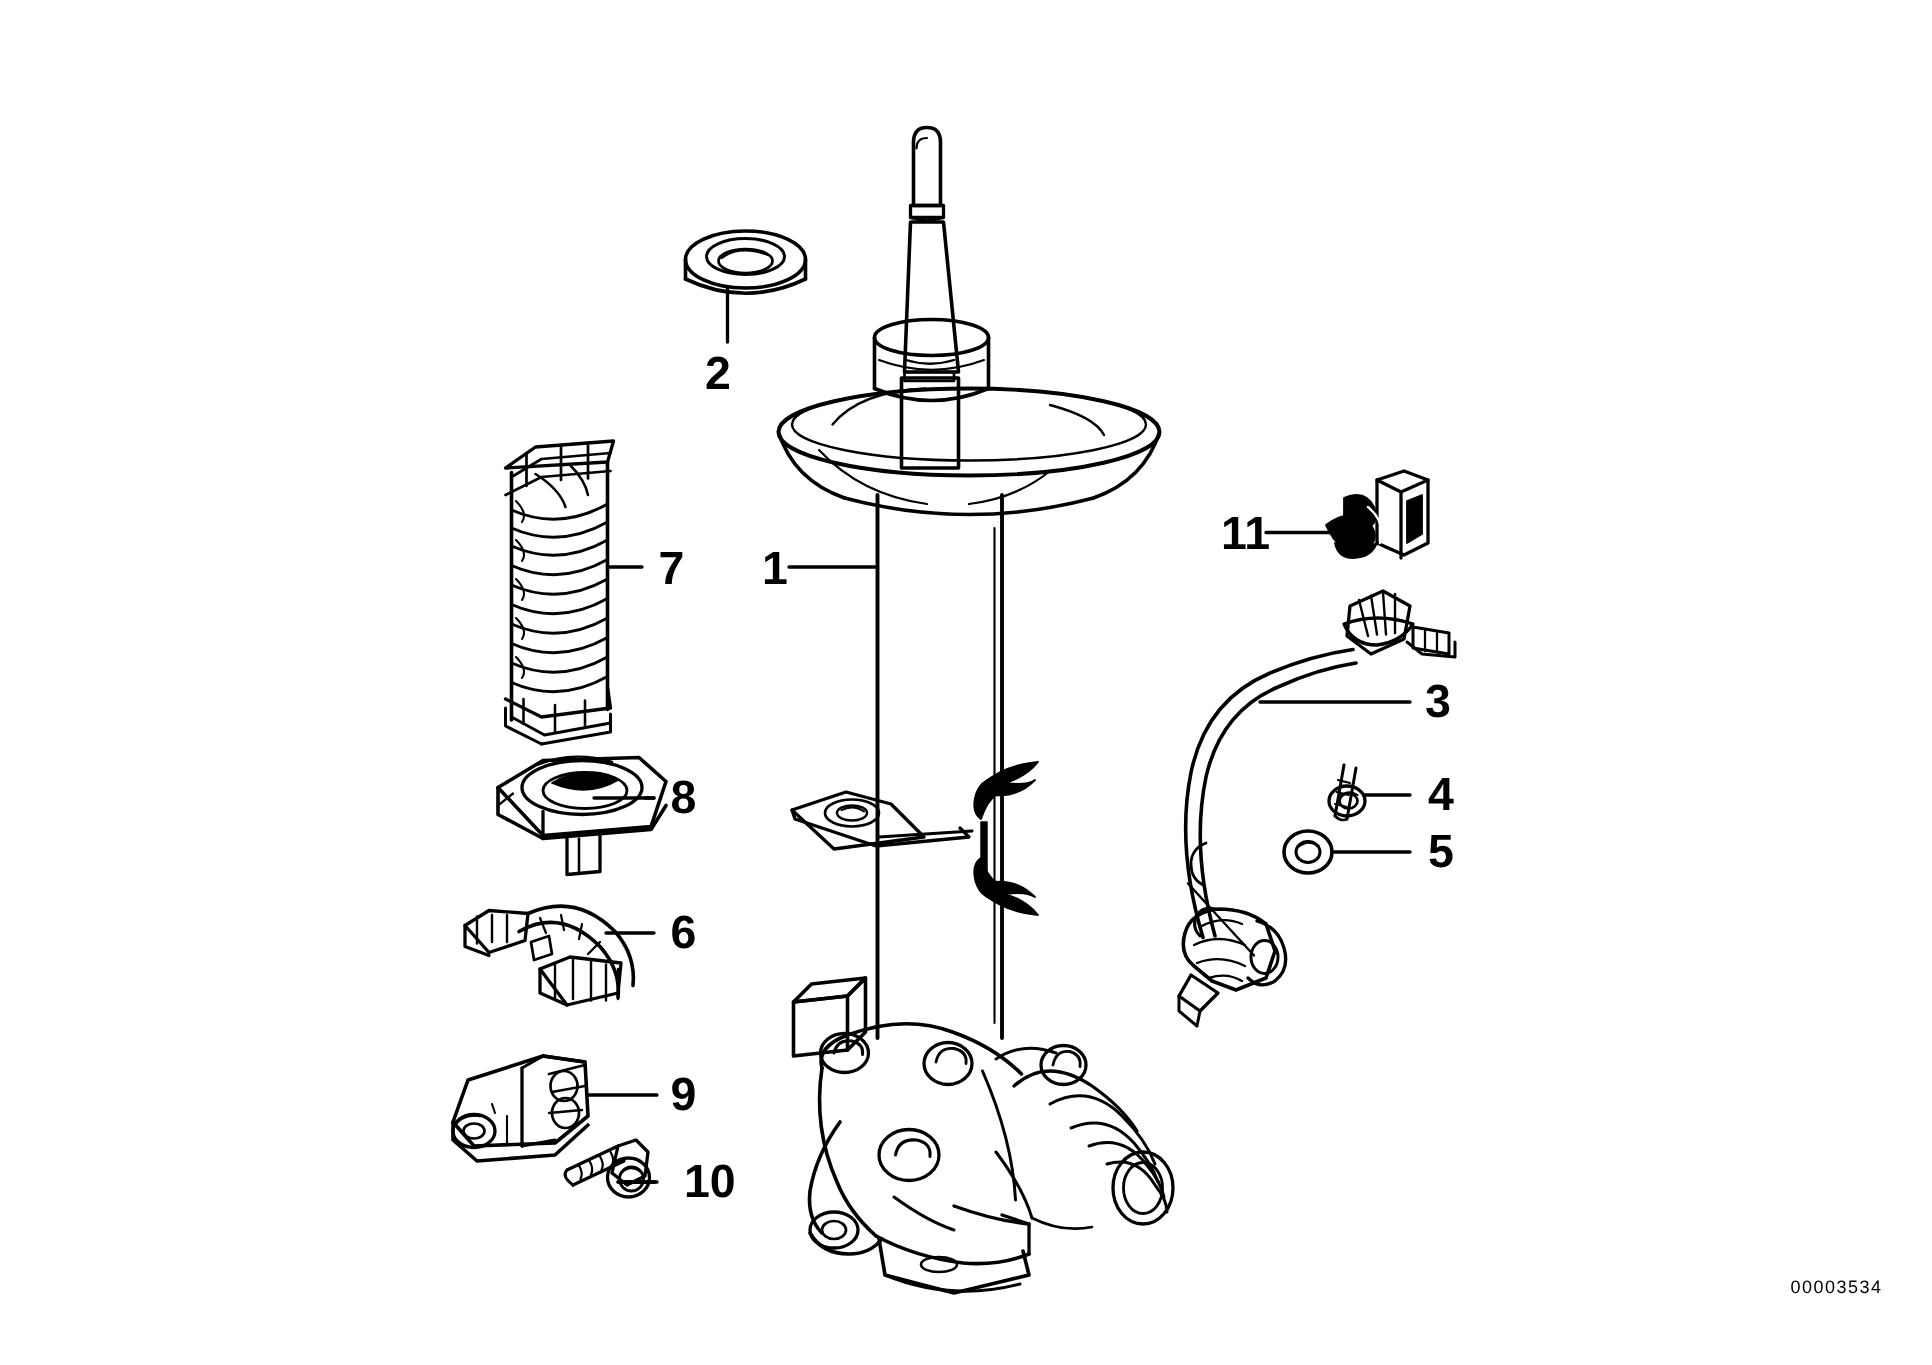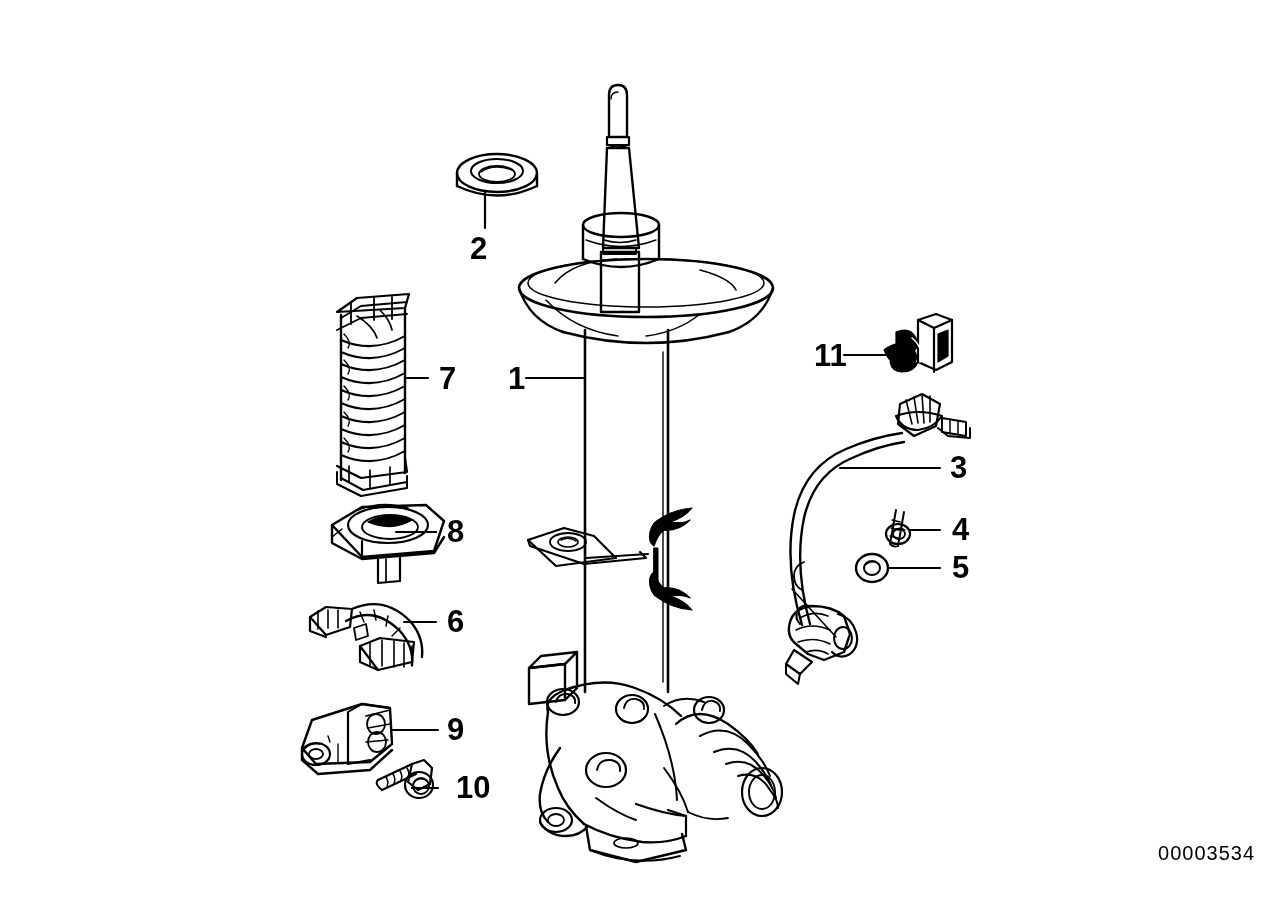--- a/index.html
+++ b/index.html
@@ -34,21 +34,21 @@
     color: #000000;
     line-height: 1;
     white-space: nowrap;
     letter-spacing: 0px;
   }
   #diagram-id {
     position: absolute;
     right: 33px;
     bottom: 45px;
     font-family: "Liberation Sans", sans-serif;
-    font-size: 20px;
+    font-size: 12px;
     color: #000000;
     letter-spacing: 1px;
     white-space: nowrap;
   }
 </style>
 </head>
 <body>
 
 <div id="page">
 

